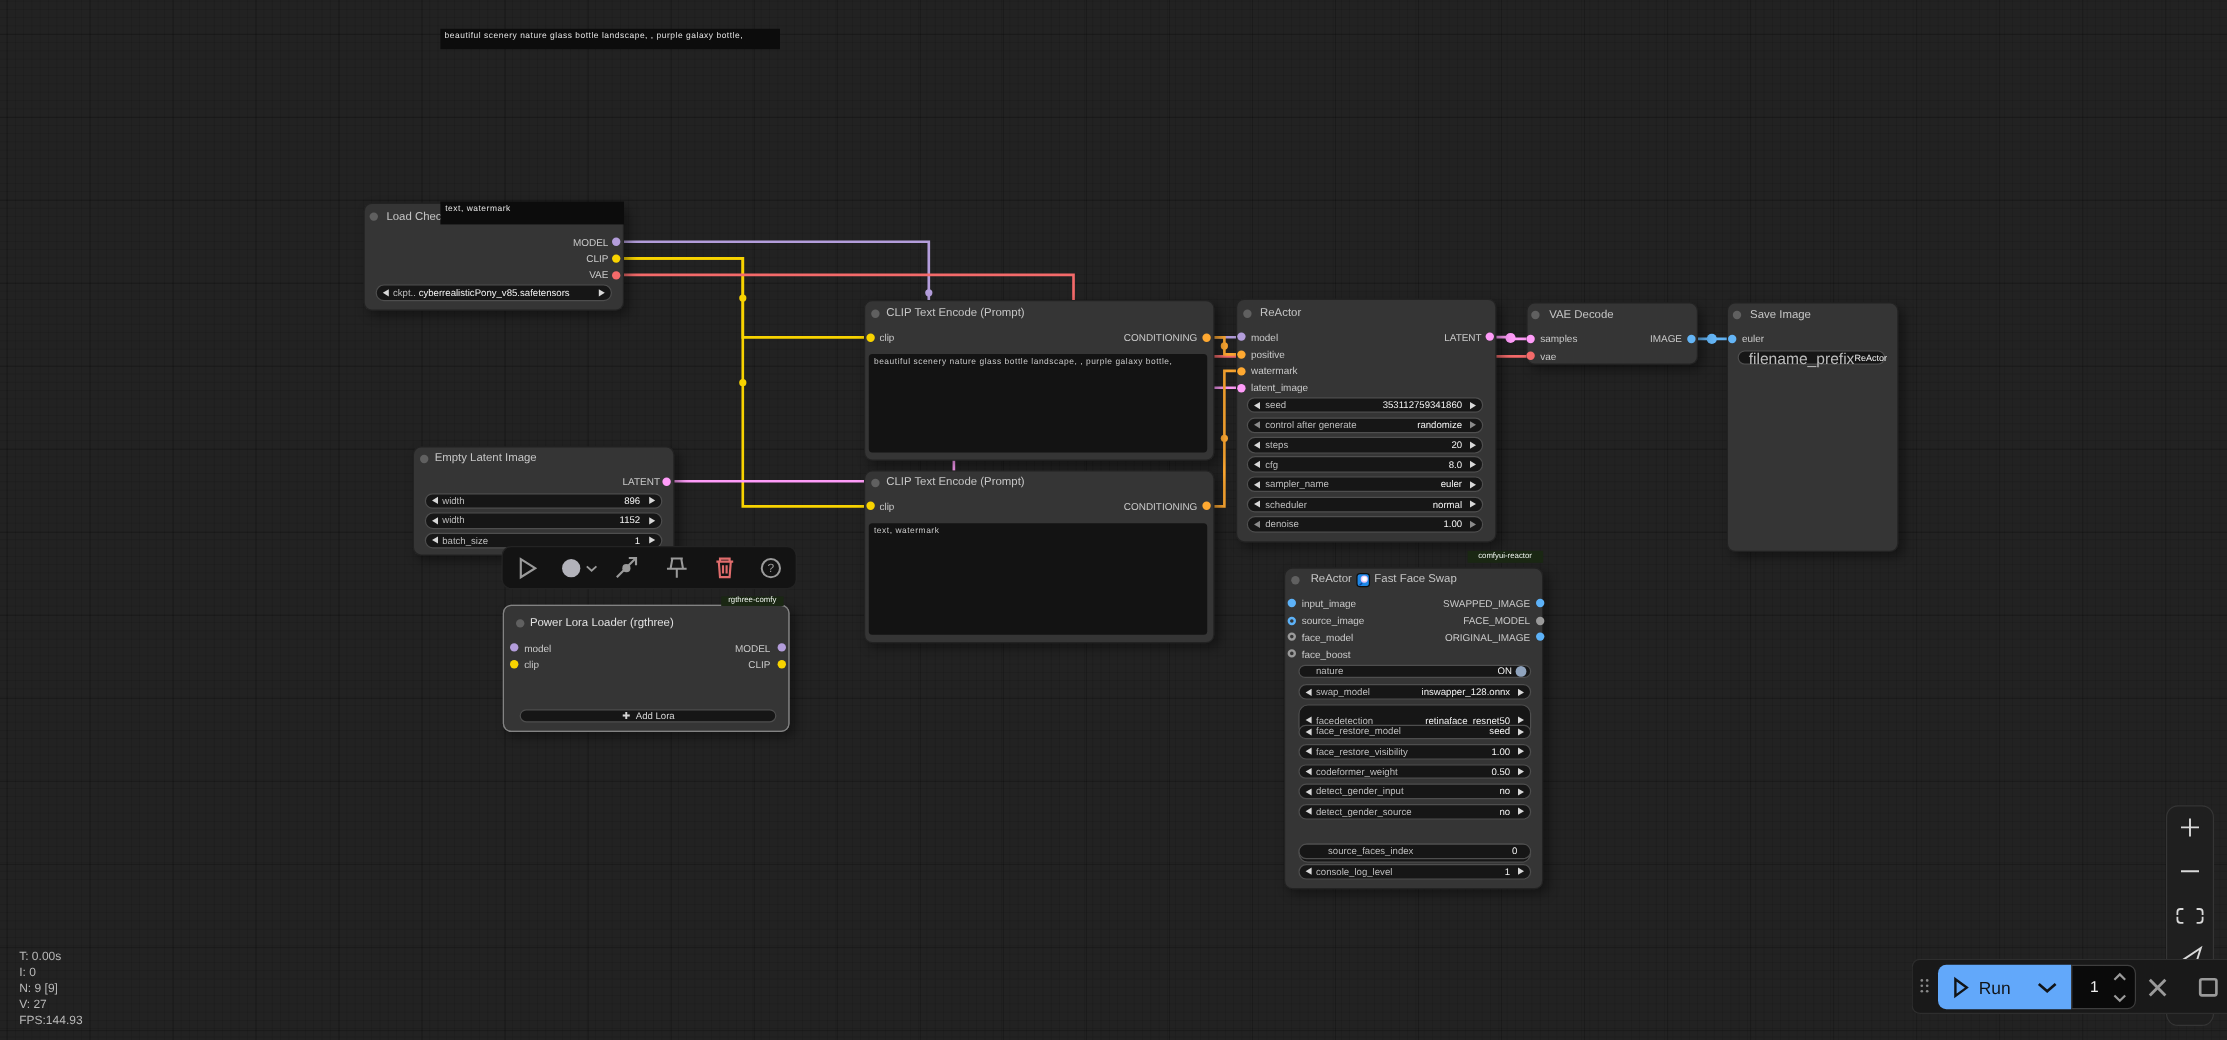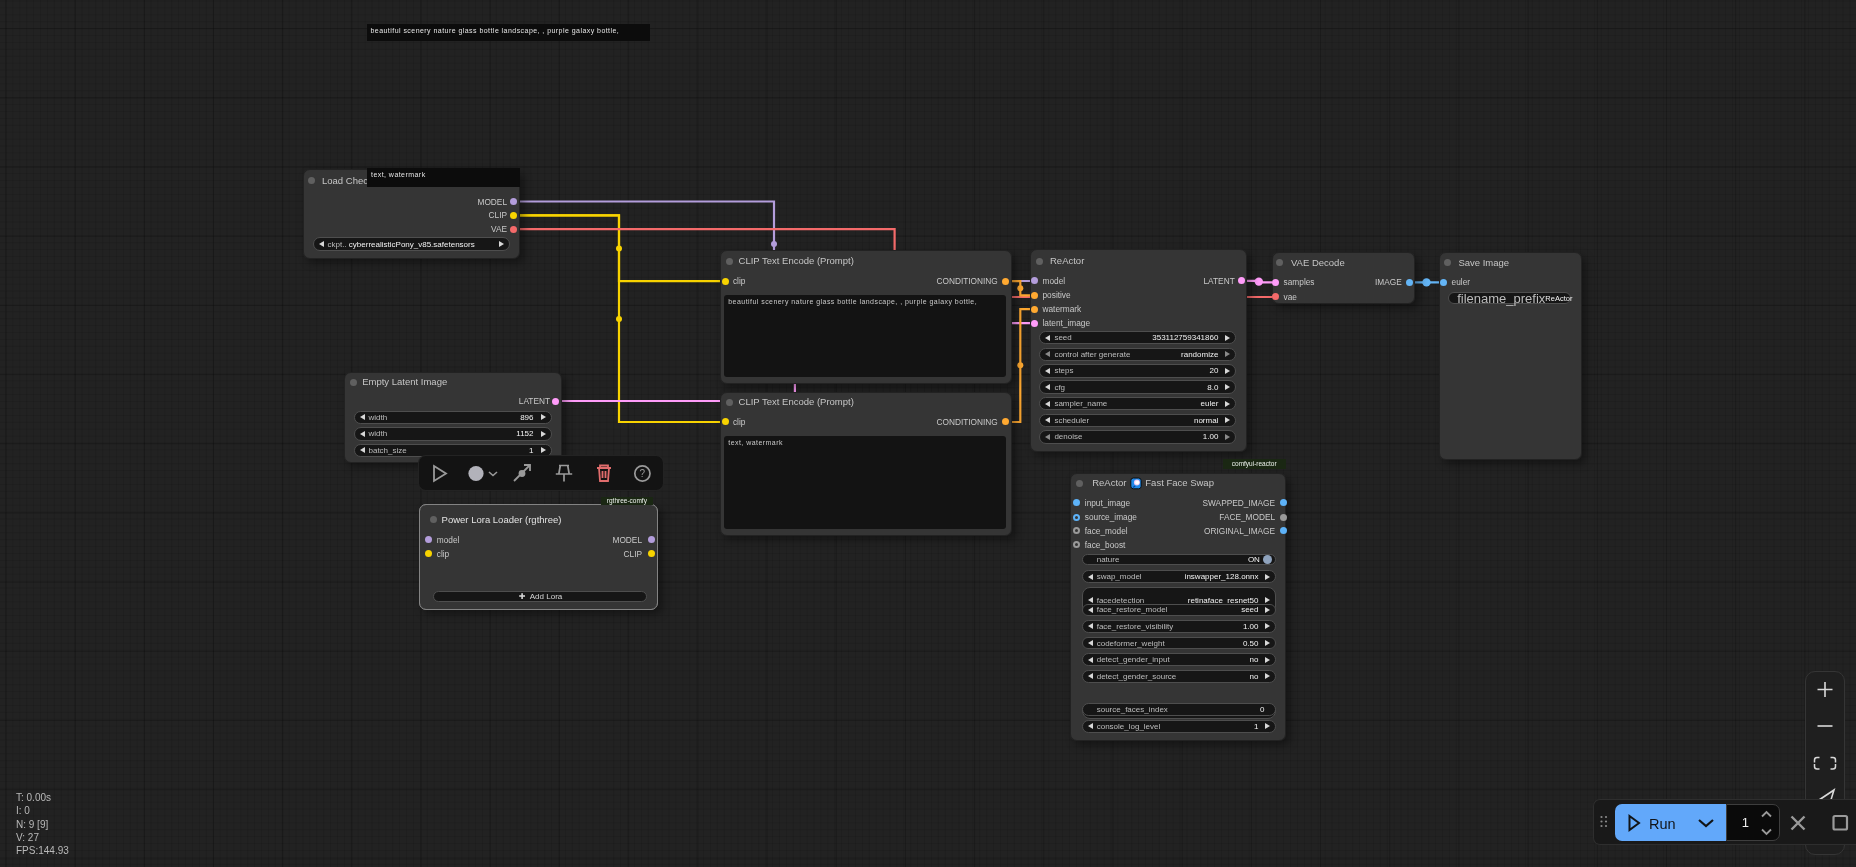--- a/index.html
+++ b/index.html
@@ -294,21 +294,21 @@
       <span class="sp"></span>
       <span class="wv">no</span>
       <span class="tr"></span>
     </div>
 <div class="pill" style="left:11.7px;top:230px;width:194.8px;height:16px">
 <span style="margin-left:9px">input_faces_index</span>
       <span class="sp"></span>
       <span class="wv" style="margin-right:6px">0</span>
     </div>
 <div class="pill" style="left:11.7px;top:230.1px;width:194.8px;height:12.5px">
-<span style="margin-left:9px">source_faces_index</span>
+<span style="margin-left:19px">source_faces_index</span>
       <span class="sp"></span>
       <span class="wv" style="margin-right:6px">0</span>
     </div>
 <div class="pill" style="left:11.7px;top:246.7px;width:194.8px;height:12.5px">
 <span class="tl"></span>
       <span>console_log_level</span>
       <span class="sp"></span>
       <span class="wv">1</span>
       <span class="tr"></span>
     </div>

